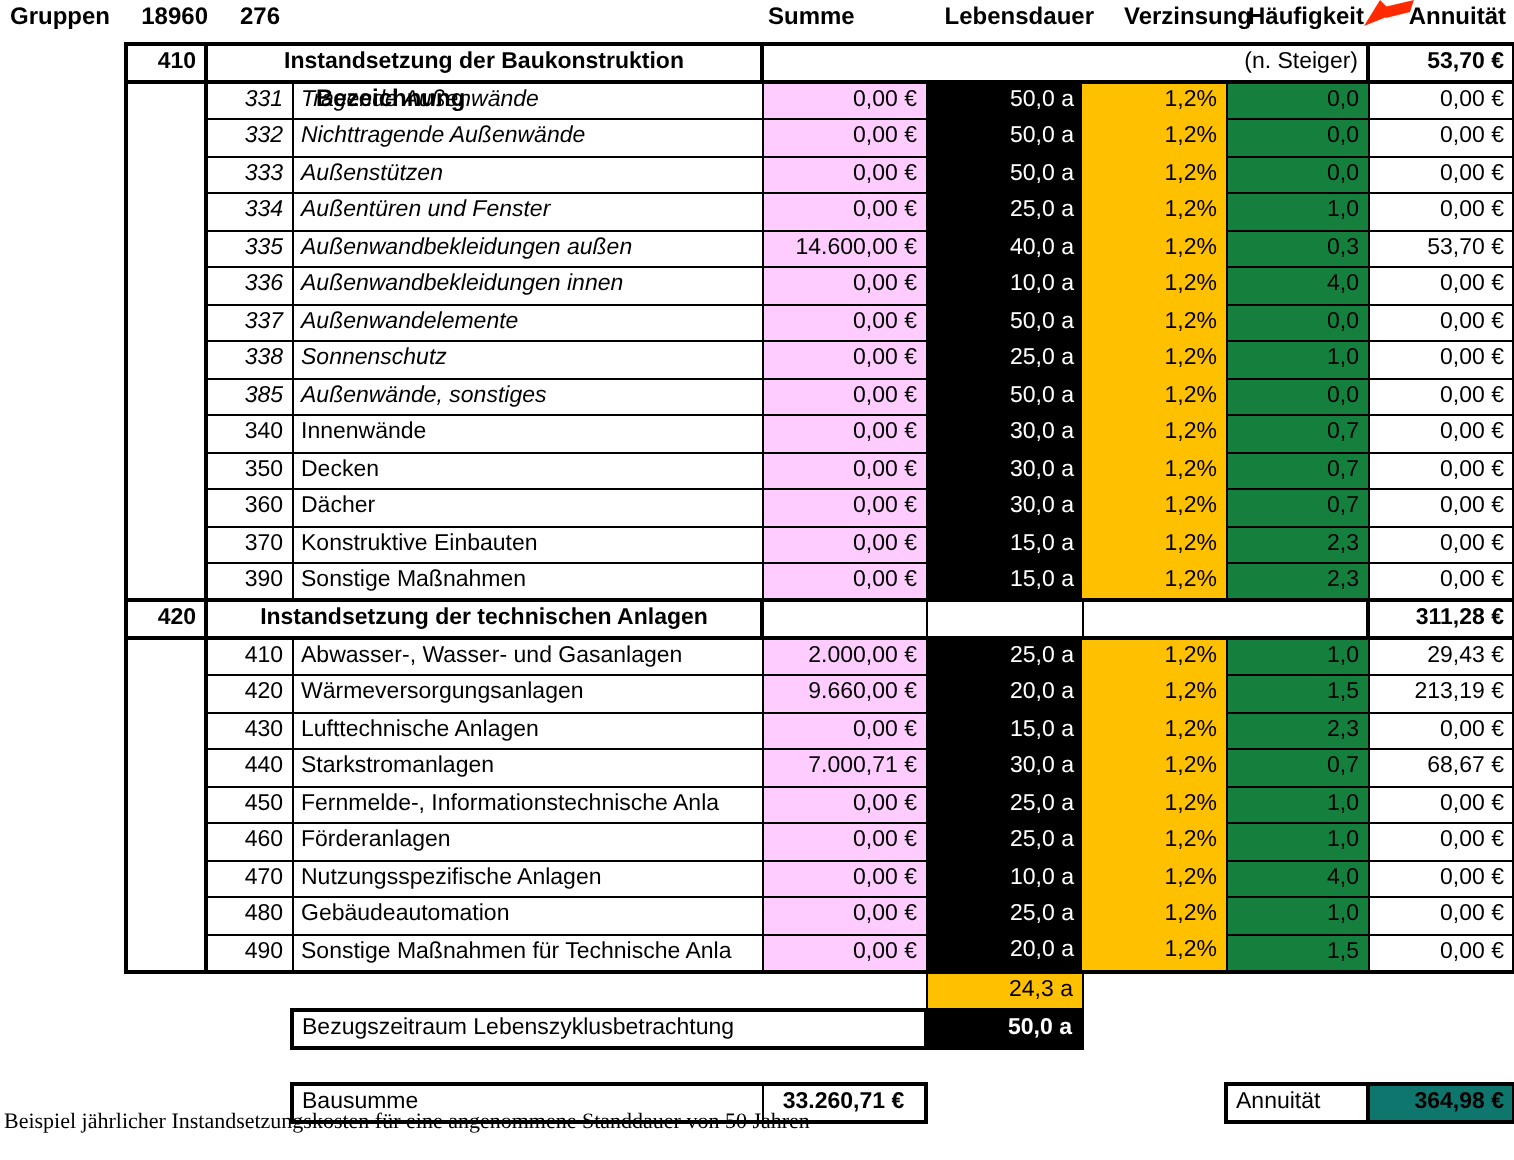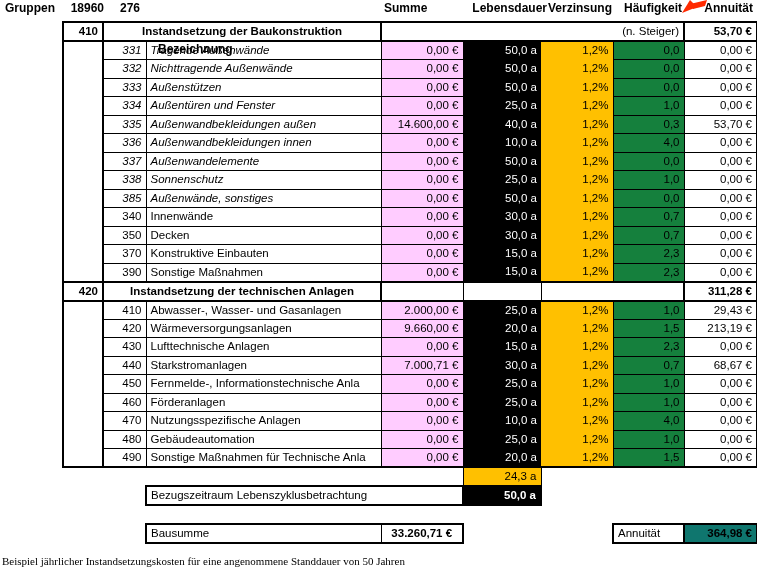--- a/index.html
+++ b/index.html
@@ -56,21 +56,21 @@
 <body>
 
 <div id="screen">
 
   <span class="hdr" style="left:5px;width:55px;">Gruppen</span>
   <span class="hdr r" style="left:58px;width:46px;">18960</span>
   <span class="hdr r" style="left:100px;width:40px;">276</span>
   <span class="hdr" style="left:158px;width:120px;margin-top:41px;">Bezeichnung</span>
   <span class="hdr" style="left:384px;width:60px;">Summe</span>
   <span class="hdr r" style="left:462px;width:85px;">Lebensdauer</span>
-  <span class="hdr r" style="left:542px;width:70px;">Verzinsung</span>
+  <span class="hdr r" style="left:542px;width:70px;padding-left:14px;">Verzinsung</span>
   <span class="hdr r" style="left:612px;width:70px;">Häufigkeit</span>
   <span class="hdr r" style="left:684px;width:69px;">Annuität</span>
 
   <svg id="red-arrow" width="26" height="14">
     <polygon points="1,13 9,0 16,7" fill="#FF2A00"></polygon>
     <polygon points="9,4 26,0 24,6 12,9" fill="#FF2A00"></polygon>
   </svg>
 
   <table id="cost-table">
     <colgroup>
@@ -196,20 +196,30 @@
           <td class="num">350</td>
           <td class="name">Decken</td>
           <td class="sum">0,00 €</td>
           <td class="leb">30,0 a</td>
           <td class="vrz">1,2%</td>
           <td class="hfg">0,7</td>
           <td class="ann">0,00 €</td>
         </tr>
         <tr class="item">
           <td class="gcol"></td>
+          <td class="num">360</td>
+          <td class="name">Dächer</td>
+          <td class="sum">0,00 €</td>
+          <td class="leb">30,0 a</td>
+          <td class="vrz">1,2%</td>
+          <td class="hfg">0,7</td>
+          <td class="ann">0,00 €</td>
+        </tr>
+        <tr class="item">
+          <td class="gcol"></td>
           <td class="num">370</td>
           <td class="name">Konstruktive Einbauten</td>
           <td class="sum">0,00 €</td>
           <td class="leb">15,0 a</td>
           <td class="vrz">1,2%</td>
           <td class="hfg">2,3</td>
           <td class="ann">0,00 €</td>
         </tr>
         <tr class="item">
           <td class="gcol"></td>

